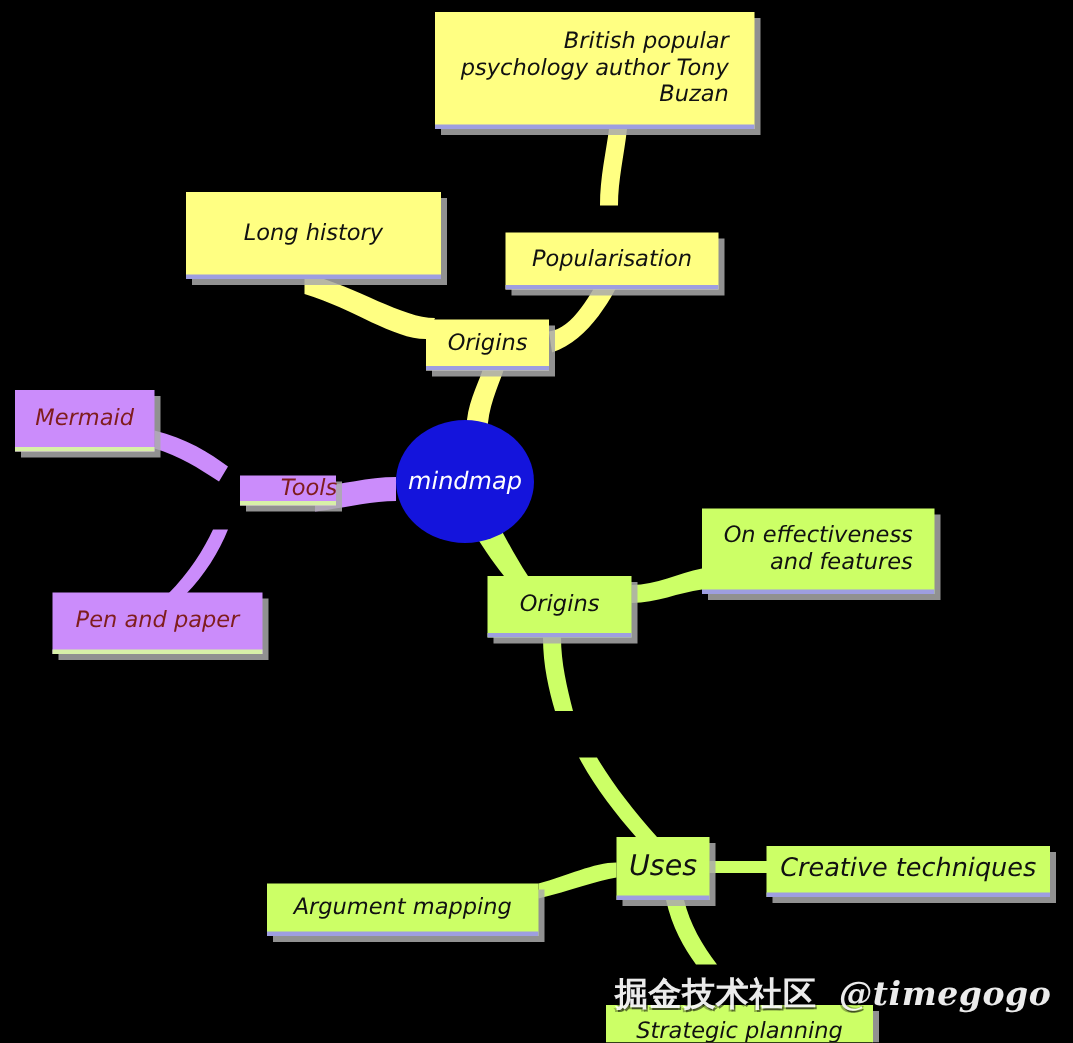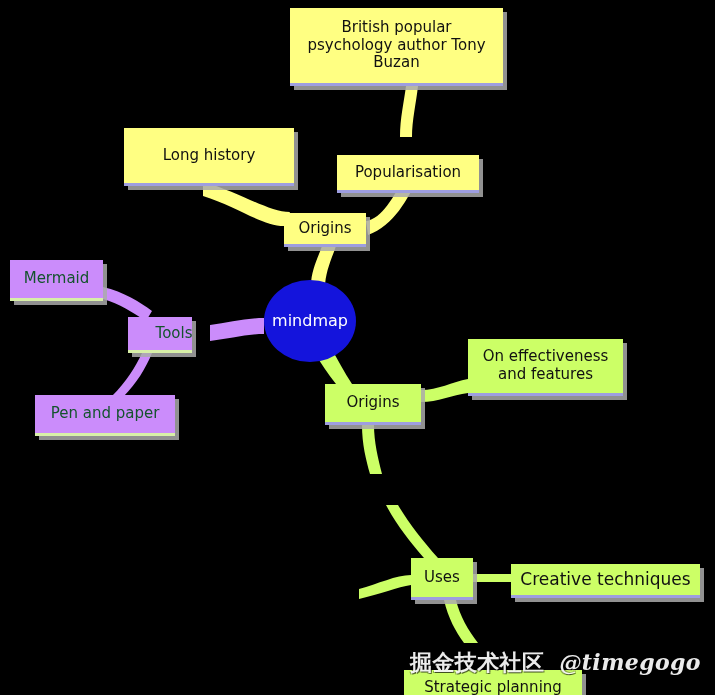--- a/index.html
+++ b/index.html
@@ -22,41 +22,42 @@
     width: 715px;
     height: 695px;
     pointer-events: none;
   }
   .node {
     position: absolute;
     box-sizing: border-box;
     display: flex;
     align-items: center;
     justify-content: center;
-    text-align: center;
+    text-align: right;
     line-height: 1.18;
     white-space: pre-line;
     z-index: 5;
+    font-style: italic;
   }
   
   .node.rect {
     border-bottom: 3px solid #9e9ee0;
     box-shadow: 4px 4px 0 rgba(170,170,170,0.85);
   }
   .node.yellow {
     background: #ffff82;
     color: #111111;
   }
   .node.green {
     background: #ccff66;
     color: #111111;
   }
   .node.purple {
     background: #cb8cfb;
-    color: #14532d;
+    color: #7f1d1d;
     border-bottom-color: #d8f0a8;
   }
   .node.root {
     background: #1414dc;
     color: #ffffff;
     border-radius: 50%;
     border: none;
     box-shadow: none;
     z-index: 8;
   }
@@ -124,36 +125,37 @@
 Buzan</div>
 
   <div class="node rect yellow" style="left:80px; top:128px; width:170px; height:58px; font-size:15px;margin-left:44px;">Long history</div>
 
   <div class="node rect yellow" style="left:337px; top:137px; width:142px; height:38px; font-size:15px;margin-top:18px;">Popularisation</div>
 
   <div class="node rect yellow" style="left:284px; top:213px; width:82px; height:34px; font-size:15px;">Origins</div>
 
   <div class="node rect purple" style="left:10px; top:260px; width:93px; height:41px; font-size:15px;">Mermaid</div>
 
-  <div class="node rect purple" style="left:128px; top:317px; width:64px; height:36px; font-size:15px;padding-left:28px;">Tools</div>
+  <div class="node rect purple" style="left:160px; top:317px; width:64px; height:20px; font-size:15px;padding-left:28px;">Tools</div>
 
   <div class="node rect purple" style="left:35px; top:395px; width:140px; height:41px; font-size:15px;">Pen and paper</div>
 
   <div class="node root" style="left:264px; top:280px; width:92px; height:82px; font-size:16px;">mindmap</div>
 
   <div class="node rect green" style="left:468px; top:339px; width:155px; height:57px; font-size:15px;">On effectiveness
 and features</div>
 
   <div class="node rect green" style="left:325px; top:384px; width:96px; height:41px; font-size:15px;">Origins</div>
 
 
-  <div class="node rect green" style="left:411px; top:558px; width:62px; height:42px; font-size:15px;">Uses</div>
+  <div class="node rect green" style="left:411px; top:558px; width:62px; height:42px; font-size:19px;">Uses</div>
 
   <div class="node rect green" style="left:511px; top:564px; width:189px; height:34px; font-size:17px;">Creative techniques</div>
 
+  <div class="node rect green" style="left:178px; top:589px; width:181px; height:35px; font-size:15px;">Argument mapping</div>
 
   <div class="node rect green" style="left:404px; top:670px; width:178px; height:38px; font-size:15px;">Strategic planning</div>
 
   <div class="watermark" style="left:410px; top:648px;">
     <span class="wm-cn">掘金技术社区</span><span>@timegogo</span>
   </div>
 
 </div>
 
 </body></html>

